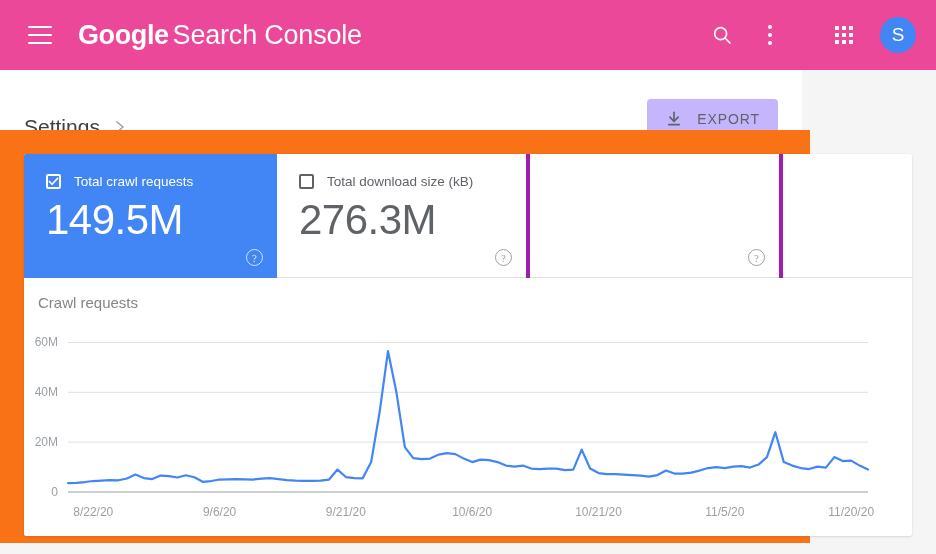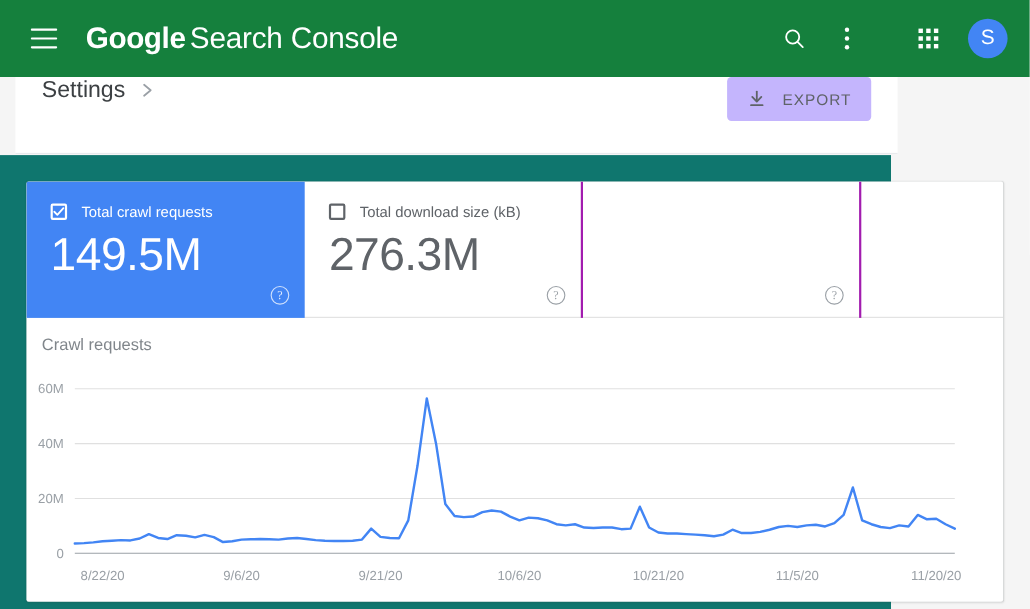--- a/index.html
+++ b/index.html
@@ -7,21 +7,21 @@
     width: 936px; height: 554px;
     background: #f5f5f5;
     font-family: "Liberation Sans", sans-serif;
     overflow: hidden;
   }
 
   
   .appbar {
     position: absolute; top: 0; left: 0;
     width: 936px; height: 70px;
-    background: #15803d;
+    background: #ec4899;
     display: flex; align-items: center;
   }
   .hamburger {
     width: 24px; height: 18px;
     margin-left: 28px; margin-right: 26px;
     display: flex; flex-direction: column; justify-content: space-between;
     cursor: pointer;
   }
   .hamburger span { display: block; height: 2px; width: 24px; background: #ffffff; border-radius: 1px; }
 
@@ -50,61 +50,61 @@
   .apps-grid i { width: 4px; height: 4px; background: #fff; display: block; }
   .avatar {
     width: 36px; height: 36px; border-radius: 50%;
     background: #4285f4; color: #fff;
     display: flex; align-items: center; justify-content: center;
     font-size: 19px; font-weight: 400; margin-left: 12px; cursor: pointer;
   }
 
   
   .subbar {
-    position: absolute; top: 70px; left: 14px;
+    position: absolute; top: 70px; left: 0;
     width: 802px; height: 70px;
     background: #ffffff;
-    display: flex; align-items: flex-start;
+    display: flex; align-items: flex-end;
     border-bottom: 1px solid #e8eaed;
   }
   .crumbs { display: flex; align-items: center; margin-left: 24px; }
   .crumb-settings { font-size: 21px; color: #3c4043; font-weight: 400; cursor: pointer; }
   .crumb-sep { margin: 0 14px; color: #9aa0a6; font-size: 15px; display:flex; align-items:center; }
   .crumb-current { font-size: 21px; color: #202124; font-weight: 500; }
 
   .export-btn {
     margin-left: auto; margin-right: 24px;
     height: 40px; padding: 0 18px;
     background: #c4b5fd; border-radius: 4px;
     display: flex; align-items: center; gap: 14px;
     cursor: pointer;
   }
   .export-label { font-size: 14px; letter-spacing: 0.9px; color: #5f6368; font-weight: 500; }
 
   
   .content {
-    position: absolute; top: 141px; left: 0;
+    position: absolute; top: 130px; left: 0;
     width: 810px; height: 413px;
-    background: #0f766e;
+    background: #f97316;
   }
   .panel {
     position: absolute; top: 24px; left: 24px;
     width: 888px; height: 382px;
     background: #ffffff;
     border-radius: 2px;
     box-shadow: 0 1px 2px rgba(60,64,67,.15), 0 0 1px rgba(60,64,67,.12);
     overflow: hidden;
   }
 
   .cards { display: flex; height: 124px; border-bottom: 1px solid #e0e0e0; }
   .card {
     width: 253px; height: 124px;
     padding: 20px 22px 0 22px;
     position: relative;
-    border-right: 2px solid #a21caf;
+    border-right: 4px solid #a21caf;
     cursor: pointer;
   }
   .card.selected { background: #4285f4; border-right: none; }
   .card.blank { flex: 1; border-right: none; cursor: default; }
 
   .card-head { display: flex; align-items: center; gap: 13px; }
   .cb {
     width: 15px; height: 15px; border: 2px solid #5f6368; border-radius: 2px;
     display: flex; align-items: center; justify-content: center; flex: none;
   }

